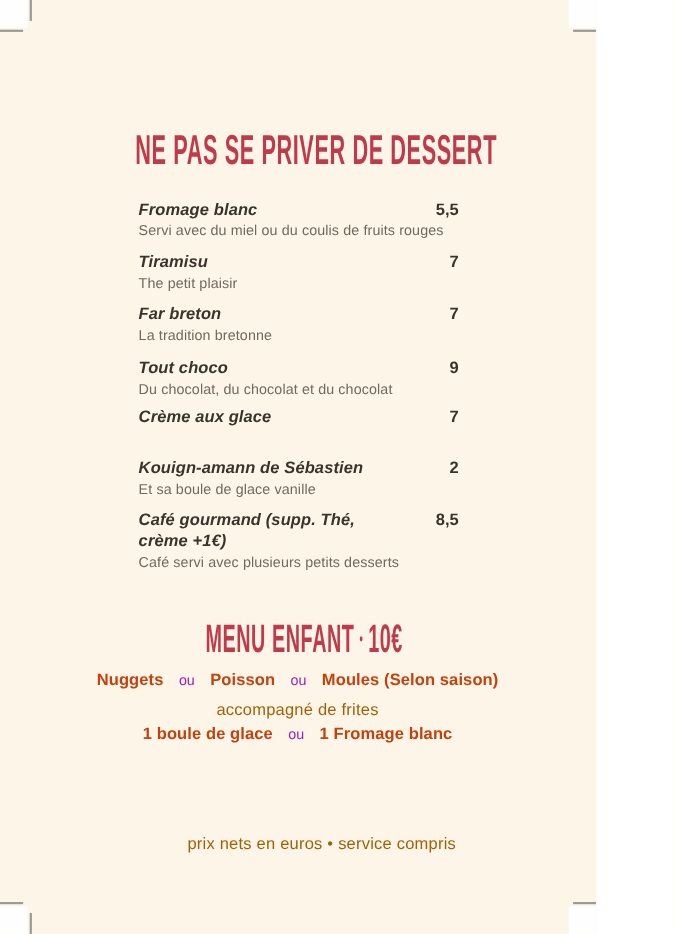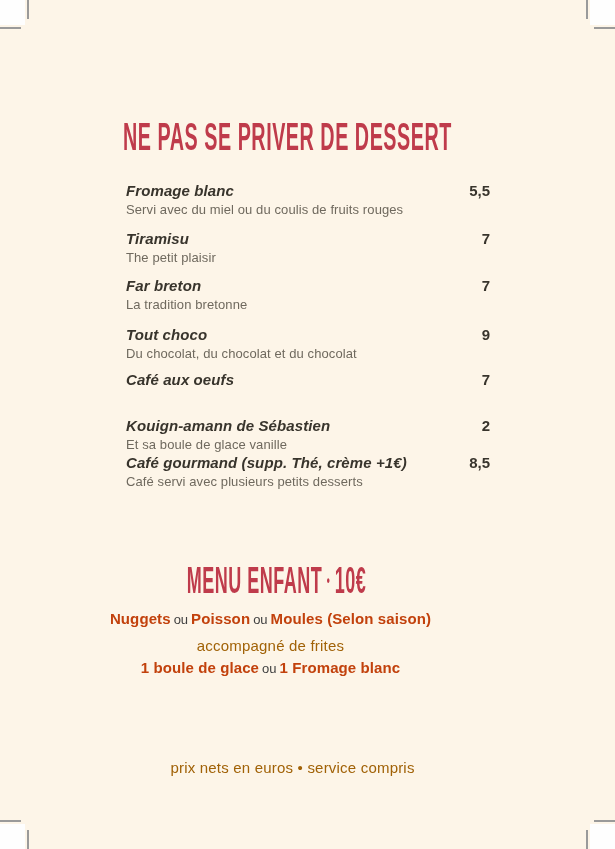--- a/index.html
+++ b/index.html
@@ -3,21 +3,21 @@
 <meta charset="utf-8">
 <style>
   html, body {
     margin: 0;
     padding: 0;
     background: #ffffff;
     font-family: "Liberation Sans", sans-serif;
   }
   .canvas {
     position: relative;
-    width: 615px;
+    width: 542px;
     height: 849px;
     background: #fdf5e8;
     overflow: hidden;
   }
   
   .corner {
     position: absolute;
     width: 25px;
     height: 25px;
     background: #fefefe;
@@ -121,22 +121,22 @@
     white-space: pre;
   }
   .opt {
     font-size: 15px;
     font-weight: bold;
     color: #c2410c;
     letter-spacing: 0.1px;
   }
   .ou {
     font-size: 13px;
-    color: #404040;
-    margin: 0 3px;
+    color: #a21caf;
+    margin: 0 14px;
   }
   .muted-line {
     font-size: 15px;
     color: #a16207;
     letter-spacing: 0.2px;
   }
   .row-choices-main { top: 610px; left: -37px; }
   .row-side        { top: 637px; left: -37px; }
   .row-choices-des { top: 659px; left: -37px; }
   .row-footer      { top: 759px; left: -15px; }
@@ -177,29 +177,29 @@
     <div class="item-name">Far breton</div>
     <div class="item-desc">La tradition bretonne</div>
     <div class="item-price">7</div>
   </div>
   <div class="item-row" style="top:325px">
     <div class="item-name">Tout choco</div>
     <div class="item-desc">Du chocolat, du chocolat et du chocolat</div>
     <div class="item-price">9</div>
   </div>
   <div class="item-row" style="top:370px">
-    <div class="item-name">Café aux oeufs</div>
+    <div class="item-name">Crème aux glace</div>
     <div class="item-price">7</div>
   </div>
   <div class="item-row" style="top:416px">
     <div class="item-name">Kouign-amann de Sébastien</div>
     <div class="item-desc">Et sa boule de glace vanille</div>
     <div class="item-price">2</div>
   </div>
-  <div class="item-row" style="top:453px">
+  <div class="item-row" style="top:463px">
     <div class="item-name">Café gourmand (supp. Thé, crème +1€)</div>
     <div class="item-desc">Café servi avec plusieurs petits desserts</div>
     <div class="item-price">8,5</div>
   </div>
 
   <div class="kids-title-row">
     <div class="script">
       <span>MENU ENFANT</span>
       <span class="dot">•</span>
       <span>10€</span>

